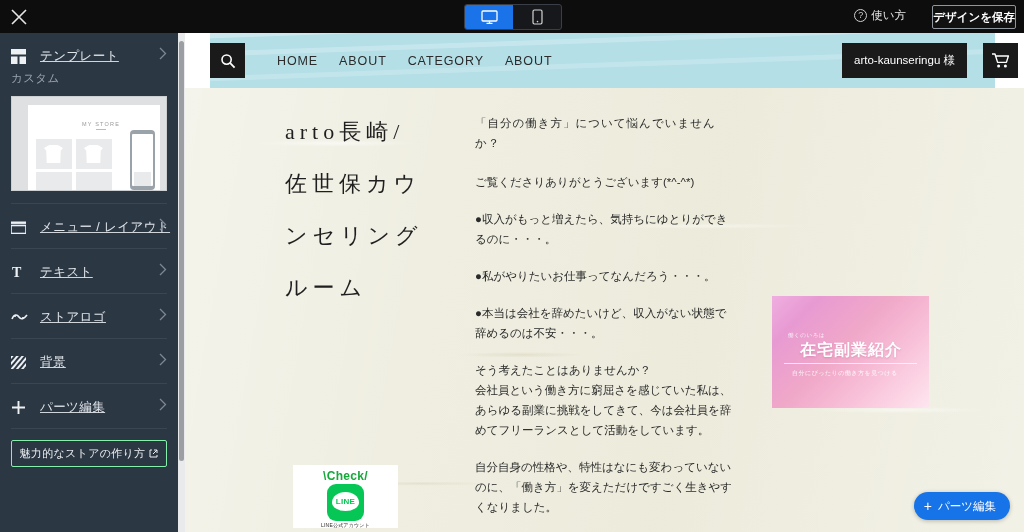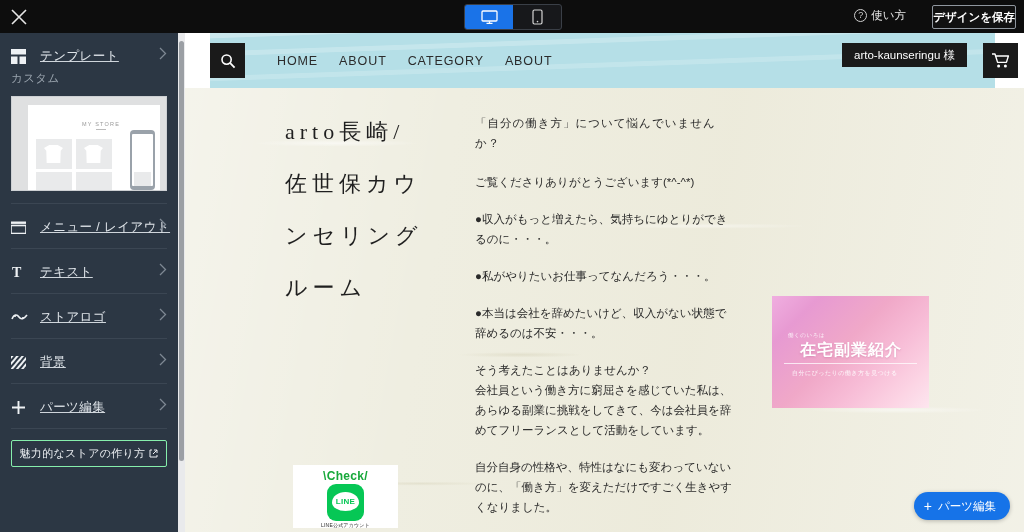--- a/index.html
+++ b/index.html
@@ -283,21 +283,21 @@
     font-size: 12.5px;
     color: #2b2b2b;
     letter-spacing: .9px;
     text-decoration: none;
     cursor: pointer;
     font-weight: 500;
   }
   .account-btn {
     position: absolute;
     right: 57px; top: 10px;
-    height: 24px;
+    height: 35px;
     padding: 0 12px;
     background: #1a1a1a;
     color: #fff;
     font-size: 11.5px;
     display: flex;
     align-items: center;
     cursor: pointer;
     z-index: 3;
     white-space: nowrap;
   }

